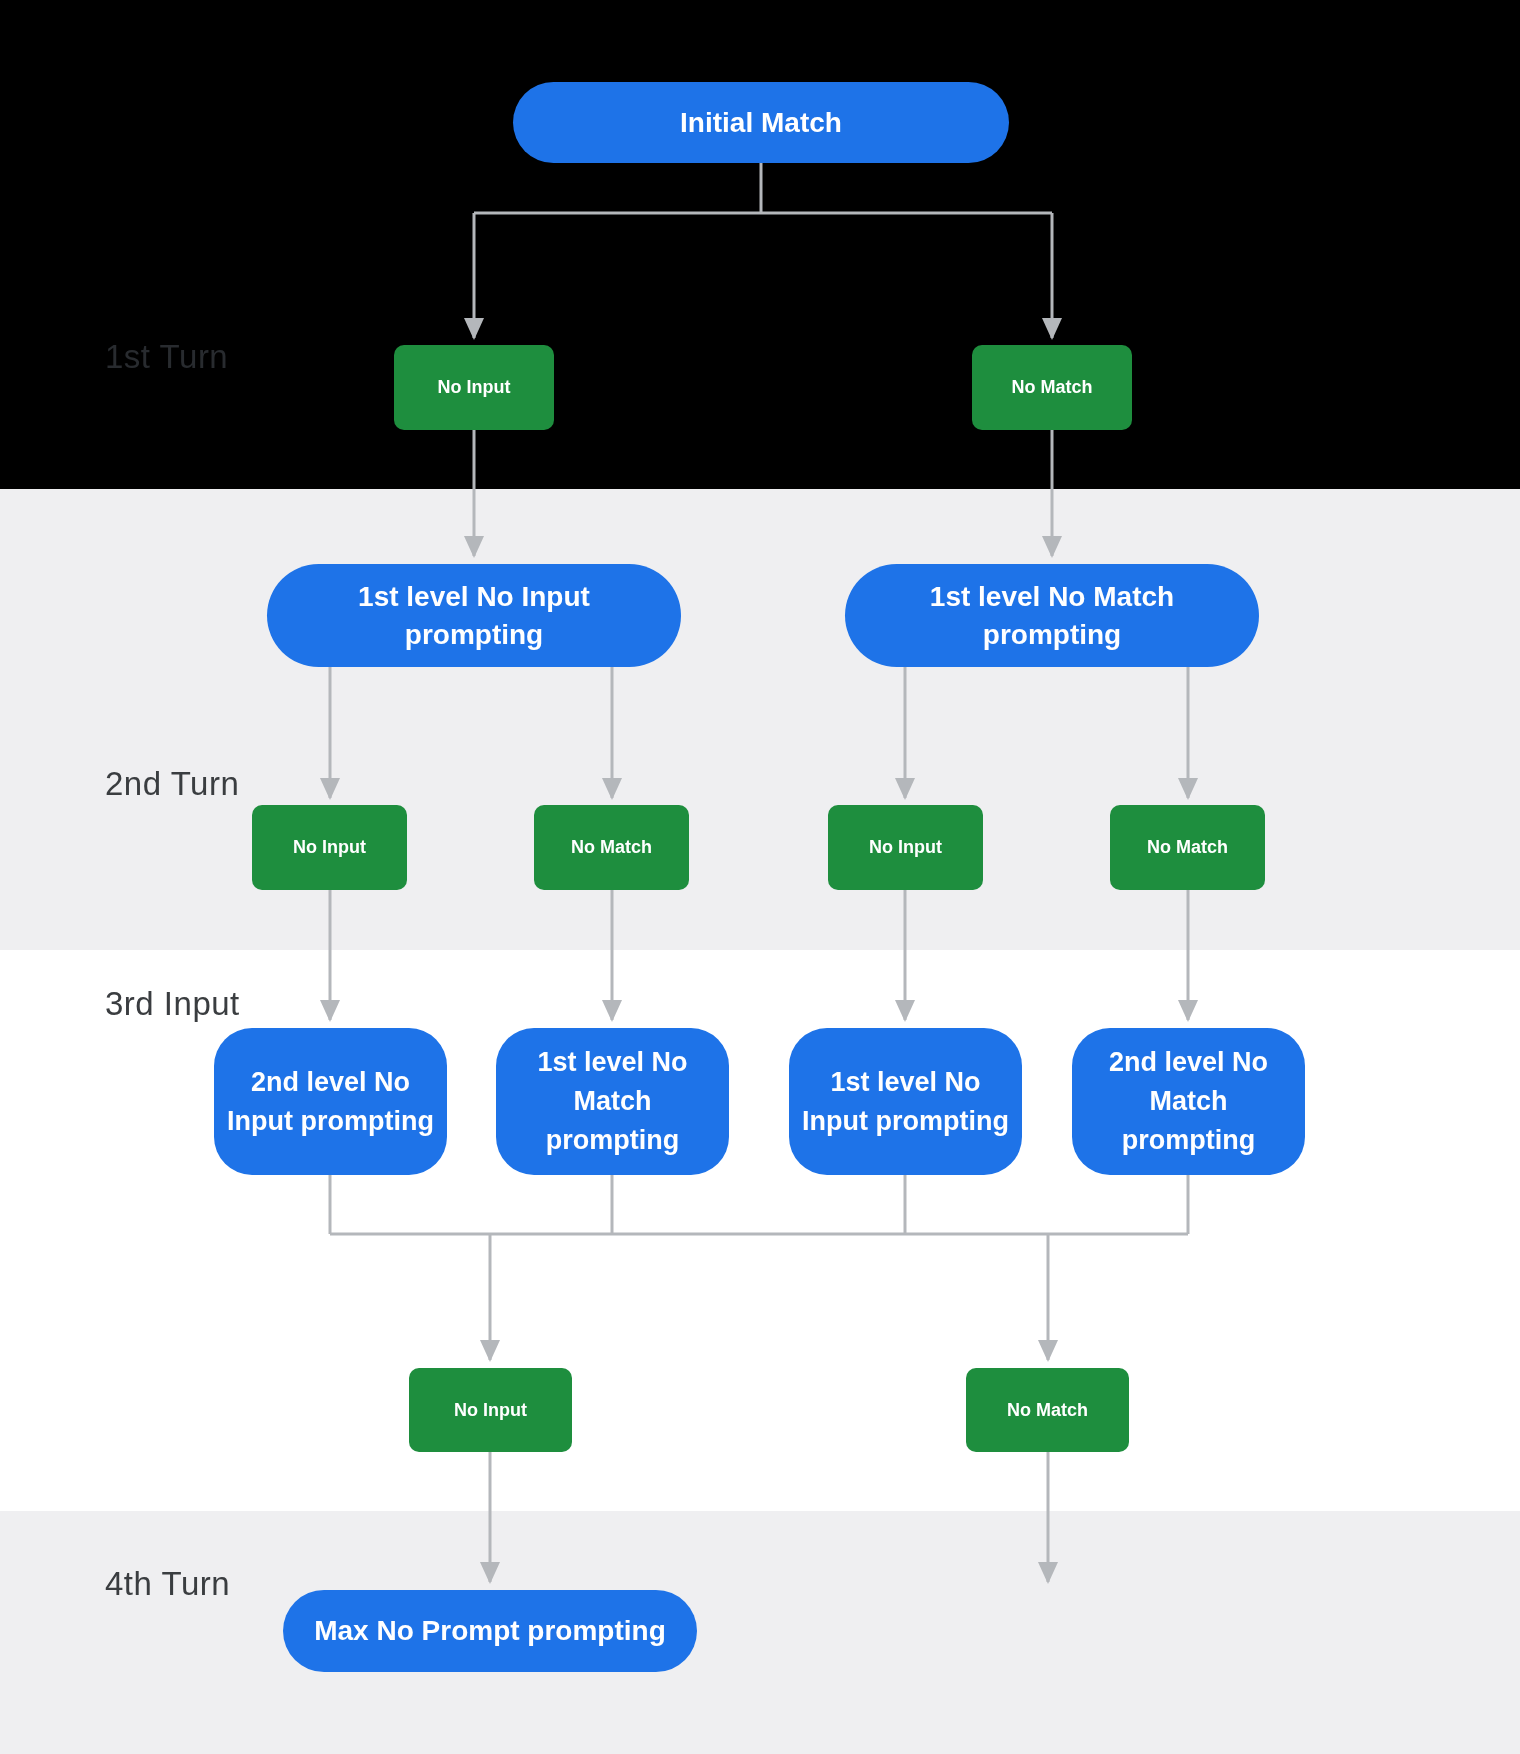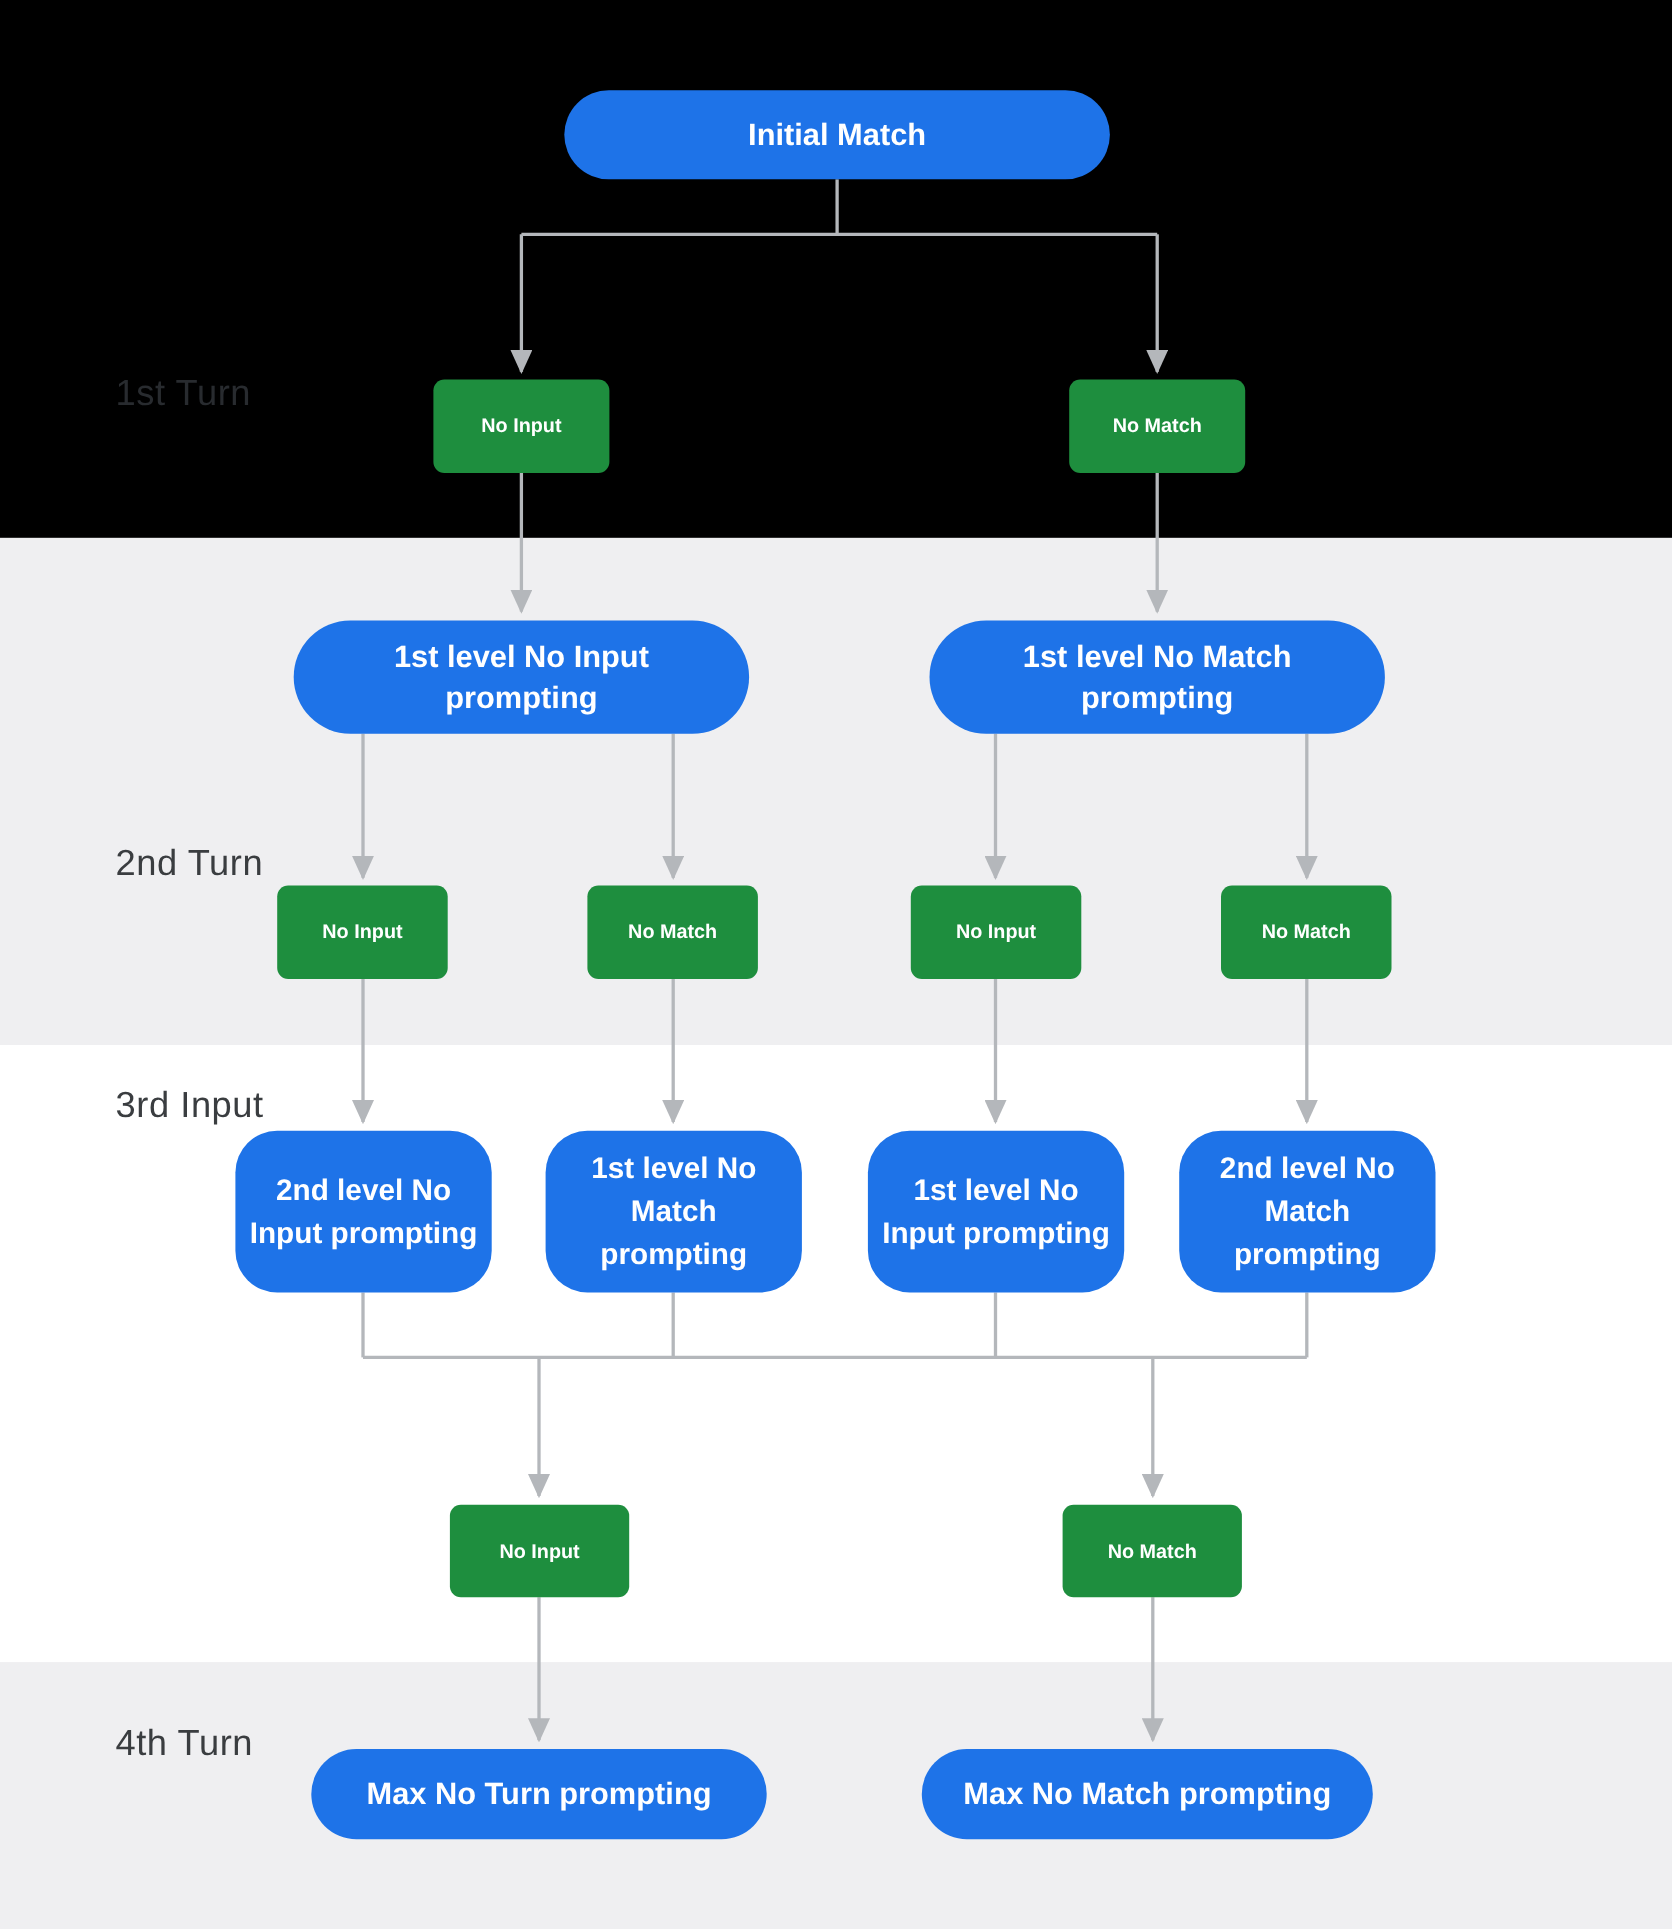--- a/index.html
+++ b/index.html
@@ -126,16 +126,15 @@
   <div class="node event n-t2d">No Match</div>
 
   <div class="node prompt n-l2 n-l2a">2nd level No Input prompting</div>
   <div class="node prompt n-l2 n-l2b">1st level No Match prompting</div>
   <div class="node prompt n-l2 n-l2c">1st level No Input prompting</div>
   <div class="node prompt n-l2 n-l2d">2nd level No Match prompting</div>
 
   <div class="node event n-t3a">No Input</div>
   <div class="node event n-t3b">No Match</div>
 
-  <div class="node prompt n-maxa">Max No Turn prompting</div>
-  <div class="node prompt n-maxb">Max No Match prompting</div>
+  <div class="node prompt n-maxa">Max No Prompt prompting</div>
 
 </div>
 
 </body></html>

